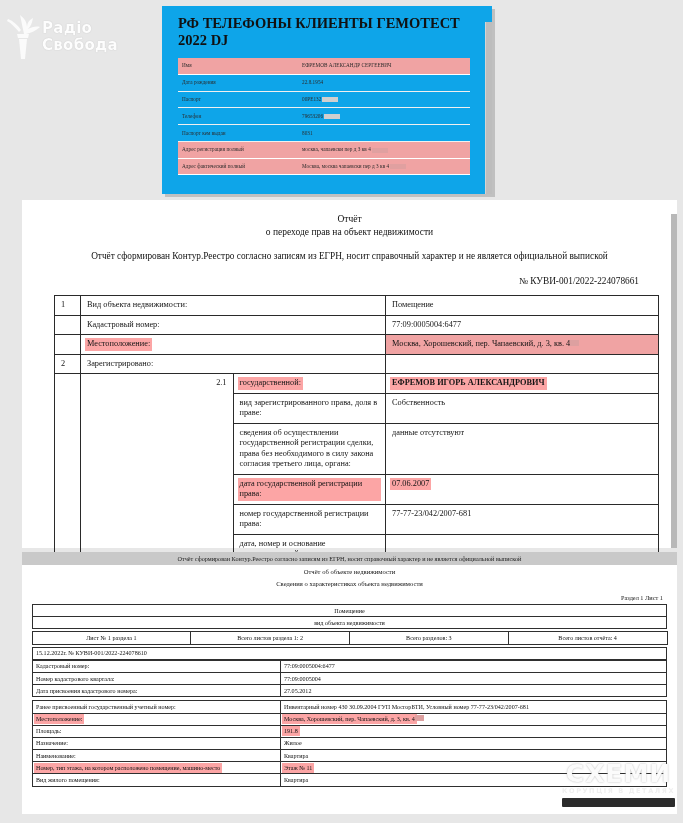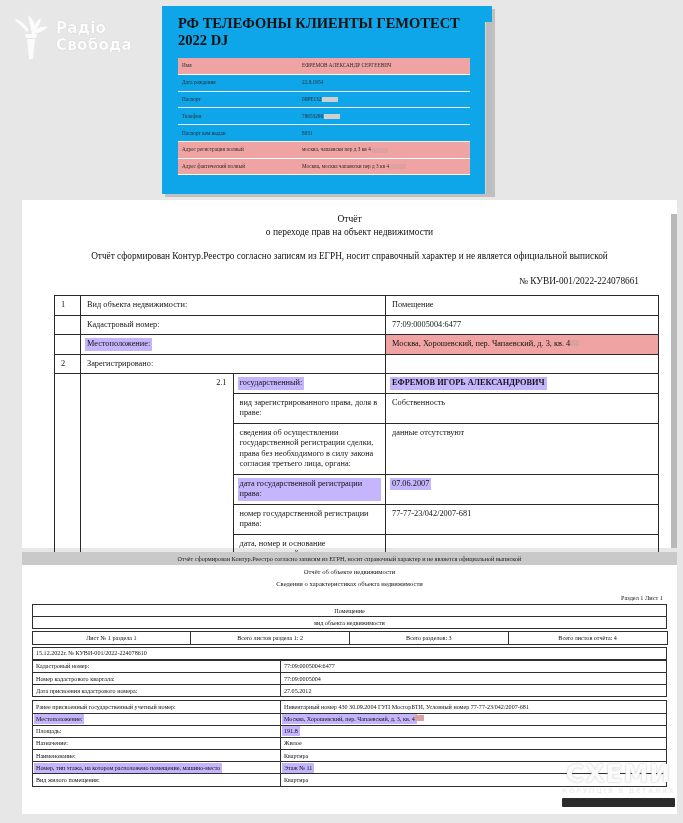--- a/index.html
+++ b/index.html
@@ -7,23 +7,23 @@
     margin: 0; padding: 0;
     width: 683px; height: 823px;
     background: #e7e7e7;
     font-family: "Liberation Serif", serif;
     overflow: hidden;
   }
   .page { position: relative; width: 683px; height: 823px; background: #e7e7e7; }
 
   
   .logo {
-    position: absolute; left: 10px; top: 8px;
+    position: absolute; left: 2px; top: 8px;
     width: 130px; height: 58px;
-    display: flex; align-items: center; gap: 6px;
+    display: flex; align-items: center; 
   }
   .logo-mark { width: 40px; height: 48px; flex: 0 0 40px; }
   .logo-text {
     color: #fdfdfd; font-family: "DejaVu Sans", sans-serif;
     font-weight: 700; font-size: 15px; line-height: 17px;
     letter-spacing: .3px;
     text-shadow: 0 0 1px rgba(170,170,170,.8);
   }
 
   
@@ -86,21 +86,21 @@
   table.reg td {
     border: 1px solid #2a2a2a;
     font-size: 8.3px; line-height: 10.5px; color: #141414;
     padding: 4px 6px; vertical-align: top;
   }
   td.c-idx   { width: 26px; text-align: left; }
   td.c-sub   { width: 30px; text-align: right; }
   td.c-val   { width: 273px; }
   .hlcell { background: #f0a3a3; }
   .hlspan {
-    display: inline-block; background: #c4b5fd;
+    display: inline-block; background: #fca5a5;
     padding: 1px 2px; margin: -1px -2px;
   }
   .redact-pink { display:inline-block; width:9px;height:6px;background:#dda0a0;vertical-align:baseline; }
 
   
   .panel-bot {
     position: absolute; left: 22px; top: 552px;
     width: 655px; height: 262px;
     background: #ffffff;
   }
@@ -228,21 +228,21 @@
           <td class="c-val hlcell"><span>Москва, Хорошевский, пер. Чапаевский, д. 3, кв. 4</span><span class="redact-pink"></span></td>
         </tr>
         <tr>
           <td class="c-idx">2</td>
           <td colspan="2">Зарегистрировано:</td>
           <td class="c-val"></td>
         </tr>
         <tr>
           <td class="c-idx" rowspan="6"></td>
           <td class="c-sub" rowspan="6">2.1</td>
-          <td><span class="hlspan">государственный:</span></td>
+          <td><span class="hlspan">государственной:</span></td>
           <td class="c-val"><span class="hlspan" style="font-weight:700">ЕФРЕМОВ ИГОРЬ АЛЕКСАНДРОВИЧ</span></td>
         </tr>
         <tr>
           <td>вид зарегистрированного права, доля в праве:</td>
           <td class="c-val">Собственность</td>
         </tr>
         <tr>
           <td>сведения об осуществлении государственной регистрации сделки, права без необходимого в силу закона согласия третьего лица, органа:</td>
           <td class="c-val">данные отсутствуют</td>
         </tr>

